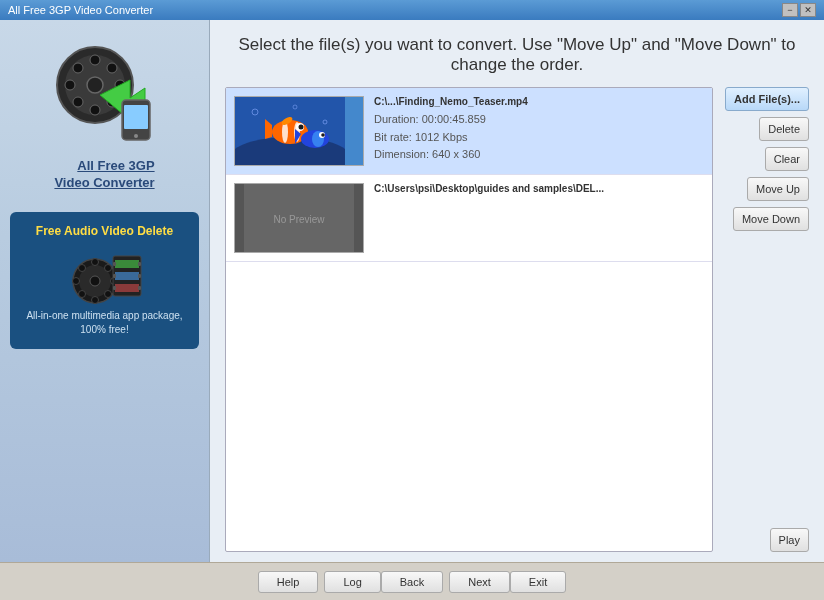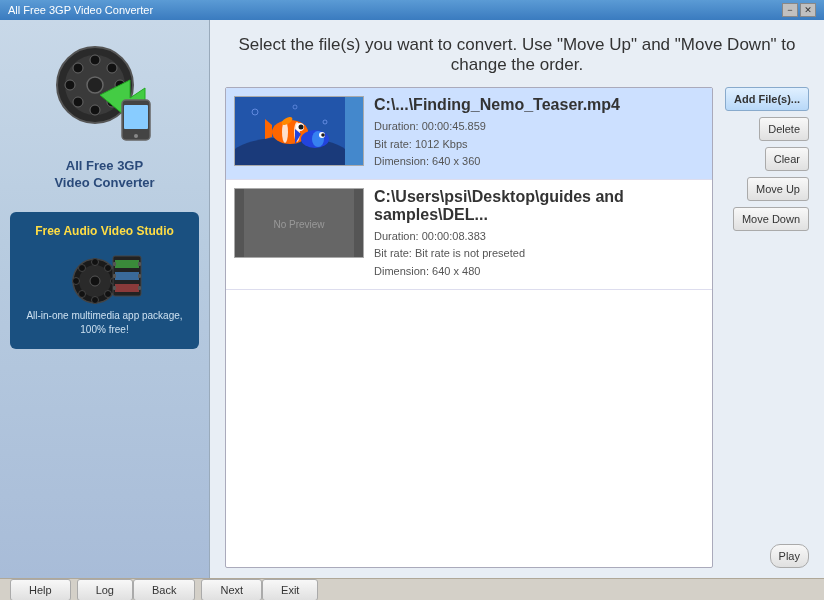--- a/index.html
+++ b/index.html
@@ -73,25 +73,26 @@
     }
 
     .logo-icon {
       width: 110px;
       height: 110px;
       position: relative;
       margin-bottom: 8px;
     }
 
     .logo-text {
-      text-align: center;
+      text-align: right;
       font-size: 13px;
       font-weight: bold;
       color: #2a4a7a;
       line-height: 1.3;
+      text-decoration: underline;
     }
 
     .promo-box {
       background: linear-gradient(to bottom, #2060a0, #1040808);
       background: #1a5080;
       border-radius: 6px;
       padding: 12px 10px;
       width: 100%;
       color: white;
       text-align: center;
@@ -158,21 +159,21 @@
       border: 1px solid #aaa;
       overflow: hidden;
       position: relative;
       margin-right: 10px;
     }
 
     .file-info {
       flex: 1;
     }
     .file-name {
-      font-size: 16px;
+      font-size: 10px;
       font-weight: bold;
       color: #333;
       margin-bottom: 4px;
     }
     .file-detail {
       font-size: 11px;
       color: #555;
       line-height: 1.6;
     }
 
@@ -197,36 +198,35 @@
       white-space: nowrap;
       color: #333;
     }
     .btn.primary {
       background: linear-gradient(to bottom, #e0f0ff, #b8d8f8);
       border-color: #88aacc;
       font-weight: bold;
     }
     .btn.play-btn {
       margin-top: auto;
-      border-radius: 10px;
     }
     .btn-spacer {
       flex: 1;
     }
 
     
     .bottom-bar {
       display: flex;
       align-items: center;
-      justify-content: flex-start;
+      justify-content: center;
       padding: 6px 10px;
       background: #d4d0c8;
       border-top: 1px solid #b0a898;
       flex-shrink: 0;
-      height: 22px;
+      height: 38px;
     }
     .bottom-left {
       display: flex;
       gap: 6px;
     }
     .bottom-center {
       display: flex;
       gap: 6px;
     }
     .bottom-right {
@@ -288,21 +288,21 @@
           <circle cx="86" cy="96" r="2" fill="#888"></circle>
         </svg>
       </div>
       <div class="logo-text">
         <div>All Free 3GP</div>
         <div>Video Converter</div>
       </div>
     </div>
 
     <div class="promo-box">
-      <div class="promo-title">Free Audio Video Studio</div>
+      <div class="promo-title">Free Audio Video Delete</div>
       
       <svg class="film-icon-svg" viewBox="0 0 80 60" xmlns="http://www.w3.org/2000/svg">
         <circle cx="30" cy="35" r="22" fill="#1a1a1a" stroke="#444" stroke-width="1.5"></circle>
         <circle cx="30" cy="35" r="16" fill="#2a2a2a"></circle>
         <circle cx="30" cy="35" r="5" fill="#111" stroke="#555" stroke-width="1"></circle>
         <circle cx="30" cy="16" r="3.5" fill="#111" stroke="#444"></circle>
         <circle cx="30" cy="54" r="3.5" fill="#111" stroke="#444"></circle>
         <circle cx="11" cy="35" r="3.5" fill="#111" stroke="#444"></circle>
         <circle cx="49" cy="35" r="3.5" fill="#111" stroke="#444"></circle>
         <circle cx="17" cy="22" r="3.5" fill="#111" stroke="#444"></circle>
@@ -376,25 +376,20 @@
 
         <div class="file-item">
           <div class="file-thumb" style="background:#555; display:flex; align-items:center; justify-content:center;">
             <svg viewBox="0 0 110 70" width="110" height="70" xmlns="http://www.w3.org/2000/svg">
               <rect width="110" height="70" fill="#666"></rect>
               <text x="55" y="40" text-anchor="middle" fill="#999" font-size="10">No Preview</text>
             </svg>
           </div>
           <div class="file-info">
             <div class="file-name">C:\Users\psi\Desktop\guides and samples\DEL...</div>
-            <div class="file-detail">
-              <div>Duration: 00:00:08.383</div>
-              <div>Bit rate: Bit rate is not preseted</div>
-              <div>Dimension: 640 x 480</div>
-            </div>
           </div>
         </div>
 
       </div>
 
       <div class="buttons-panel">
         <button class="btn primary">Add File(s)...</button>
         <button class="btn">Delete</button>
         <button class="btn">Clear</button>
         <button class="btn">Move Up</button>

